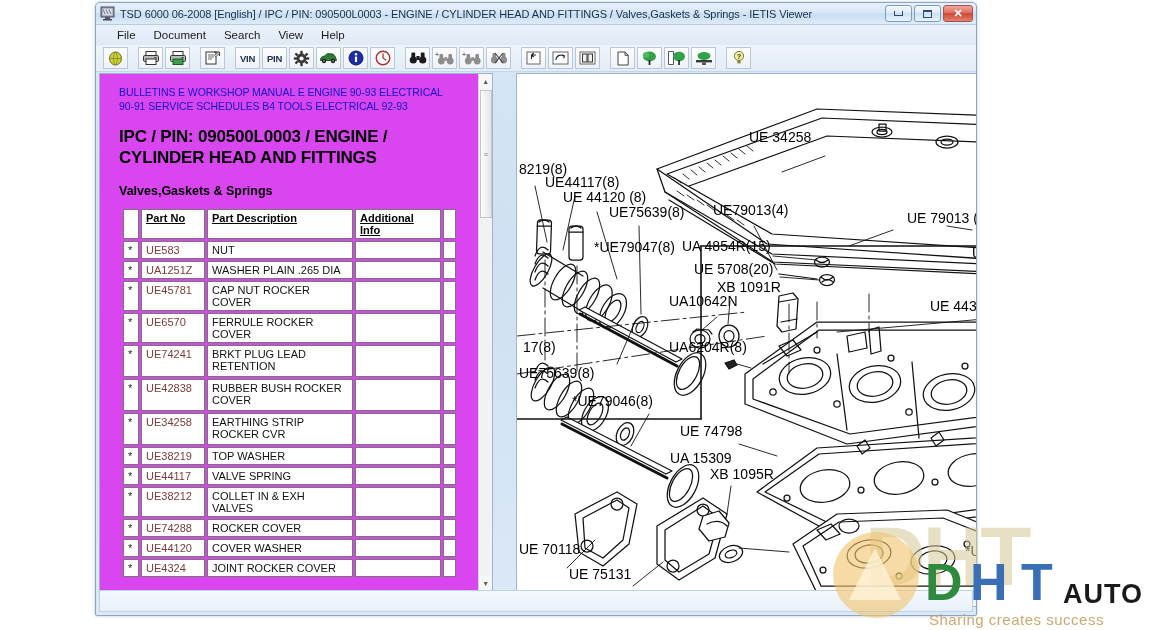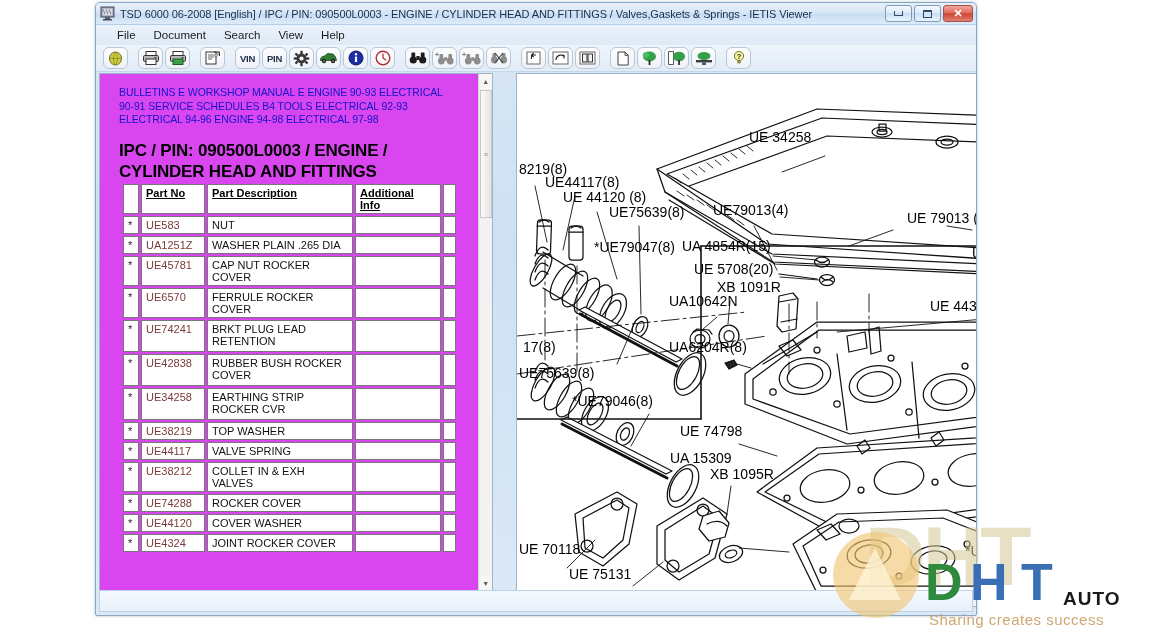--- a/index.html
+++ b/index.html
@@ -94,21 +94,21 @@
     display: flex; align-items: center;
     padding-left: 6px;
     background: linear-gradient(to bottom,#eef4fb,#e2ecf7);
     border-bottom: 1px solid #c3d6ea;
     gap: 0px;
   }
   .tb-btn {
     width: 25px; height: 22px;
     margin: 0 1px;
     border: 1px solid #b9c7d6;
-    border-radius: 6px;
+    border-radius: 0;
     background: linear-gradient(to bottom,#fdfdfe,#edf2f8);
     display: flex; align-items: center; justify-content: center;
     font-size: 9px; font-weight: bold; color: #20304a;
     position: relative;
     overflow: hidden;
   }
   .tb-btn.text { font-size: 9.5px; letter-spacing: -.3px; }
   .tb-sep { width: 8px; }
   .tb-btn svg { display:block; }
 
@@ -281,21 +281,21 @@
     font-size: 52px; font-weight: bold; color:#3b6fb5; letter-spacing:-2px;
     line-height: 52px;
   }
   .wm-t {
     position:absolute; left: 196px; bottom: 22px;
     font-size: 52px; font-weight: bold; color:#3b6fb5; letter-spacing:-2px;
     line-height: 52px;
   }
   .wm-auto {
     position:absolute; left: 238px; bottom: 20px;
-    font-size: 19px; font-weight: bold; color:#1a1a1a; letter-spacing: 1px;
+    font-size: 27px; font-weight: bold; color:#1a1a1a; letter-spacing: 1px;
   }
   .wm-tag {
     position:absolute; left: 104px; bottom: 2px;
     font-size: 15px; color: rgba(196,152,86,0.85); letter-spacing: .5px;
   }
 </style>
 </head>
 <body>
 
 <div id="desktop">
@@ -523,24 +523,24 @@
     </div>
 
     <div id="workarea">
 
       <div id="left-pane">
         <div id="left-doc">
 
           <div class="breadcrumb">
             <div>BULLETINS E WORKSHOP MANUAL E ENGINE 90-93 ELECTRICAL</div>
             <div>90-91 SERVICE SCHEDULES B4 TOOLS ELECTRICAL 92-93</div>
-            <div>ELECTRICAL 94-96 ENGINE 94-98 ELECTRICAL 97-98</div>
           </div>
 
           <div class="doc-h1">IPC / PIN: 090500L0003 / ENGINE / CYLINDER HEAD AND FITTINGS</div>
+          <div class="doc-h2">Valves,Gaskets &amp; Springs</div>
 
           <table class="parts">
             <thead>
               <tr>
                 <th class="c-mark"></th>
                 <th class="c-part">Part No</th>
                 <th class="c-desc">Part Description</th>
                 <th class="c-info">Additional Info</th>
                 <th class="c-end"></th>
               </tr>

